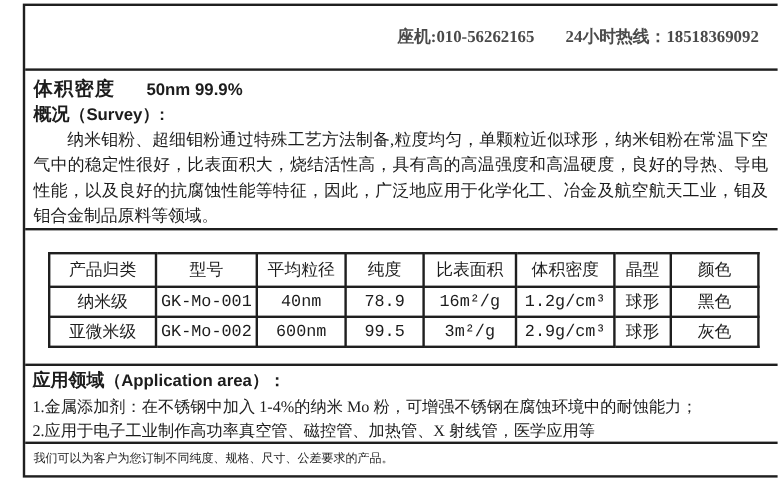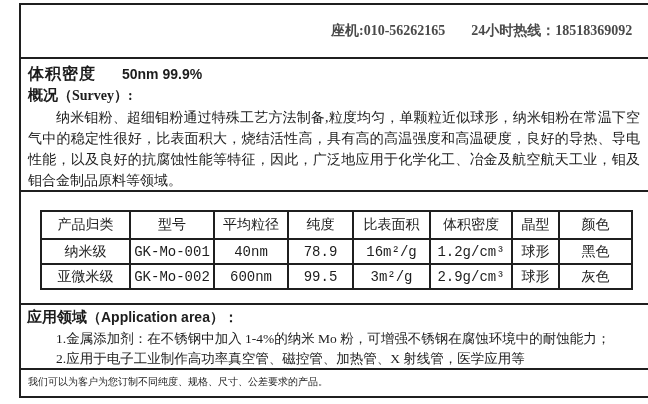--- a/index.html
+++ b/index.html
@@ -37,41 +37,41 @@
   table.spec th,table.spec td{
     border:2px solid #1f1f1f;text-align:center;vertical-align:middle;
     font-weight:normal;font-size:14px;padding:0;overflow:hidden;white-space:nowrap;}
   table.spec th{height:26px;}
   table.spec td{height:23px;}
   td.mono{font-family:"Liberation Mono","DejaVu Sans Mono",monospace;font-size:12.5px;margin-left:36px;}
 
   
   .appsec{height:65px;padding:2px 8px 0 6px;}
   .app-h{font-weight:bold;font-size:15px;margin:1px 0 2px 0;}
-  .app-item{font-size:13.5px;line-height:20px;white-space:nowrap;margin-left:29px;}
+  .app-item{font-size:13.5px;line-height:20px;white-space:nowrap;}
 
   
   .custom{padding:5px 8px 0 7px;font-size:10px;}
 </style>
 </head>
 <body>
 
 <div class="doc">
 
   <div class="sect contact">
     <span>座机:010-56262165</span>
     <span>24小时热线：18518369092</span>
   </div>
 
   <div class="sect overview">
     <div class="title-line">
       <span class="title-cn">体积密度</span><span class="title-spec">50nm  99.9%</span>
     </div>
     <div class="survey-h">
-      <span>概况</span><span class="latin-sans" style="font-weight:bold;font-family:Liberation Serif, serif;">（Survey）:</span>
+      <span>概况</span><span class="latin-sans" style="font-weight:bold;">（Survey）:</span>
     </div>
     <p class="para">纳米钼粉、超细钼粉通过特殊工艺方法制备,粒度均匀，单颗粒近似球形，纳米钼粉在常温下空气中的稳定性很好，比表面积大，烧结活性高，具有高的高温强度和高温硬度，良好的导热、导电性能，以及良好的抗腐蚀性能等特征，因此，广泛地应用于化学化工、冶金及航空航天工业，钼及钼合金制品原料等领域。</p>
   </div>
 
   <div class="sect tablesec">
     <table class="spec">
       <colgroup>
         <col style="width:89px">
           <col style="width:84px">
           <col style="width:74px">

